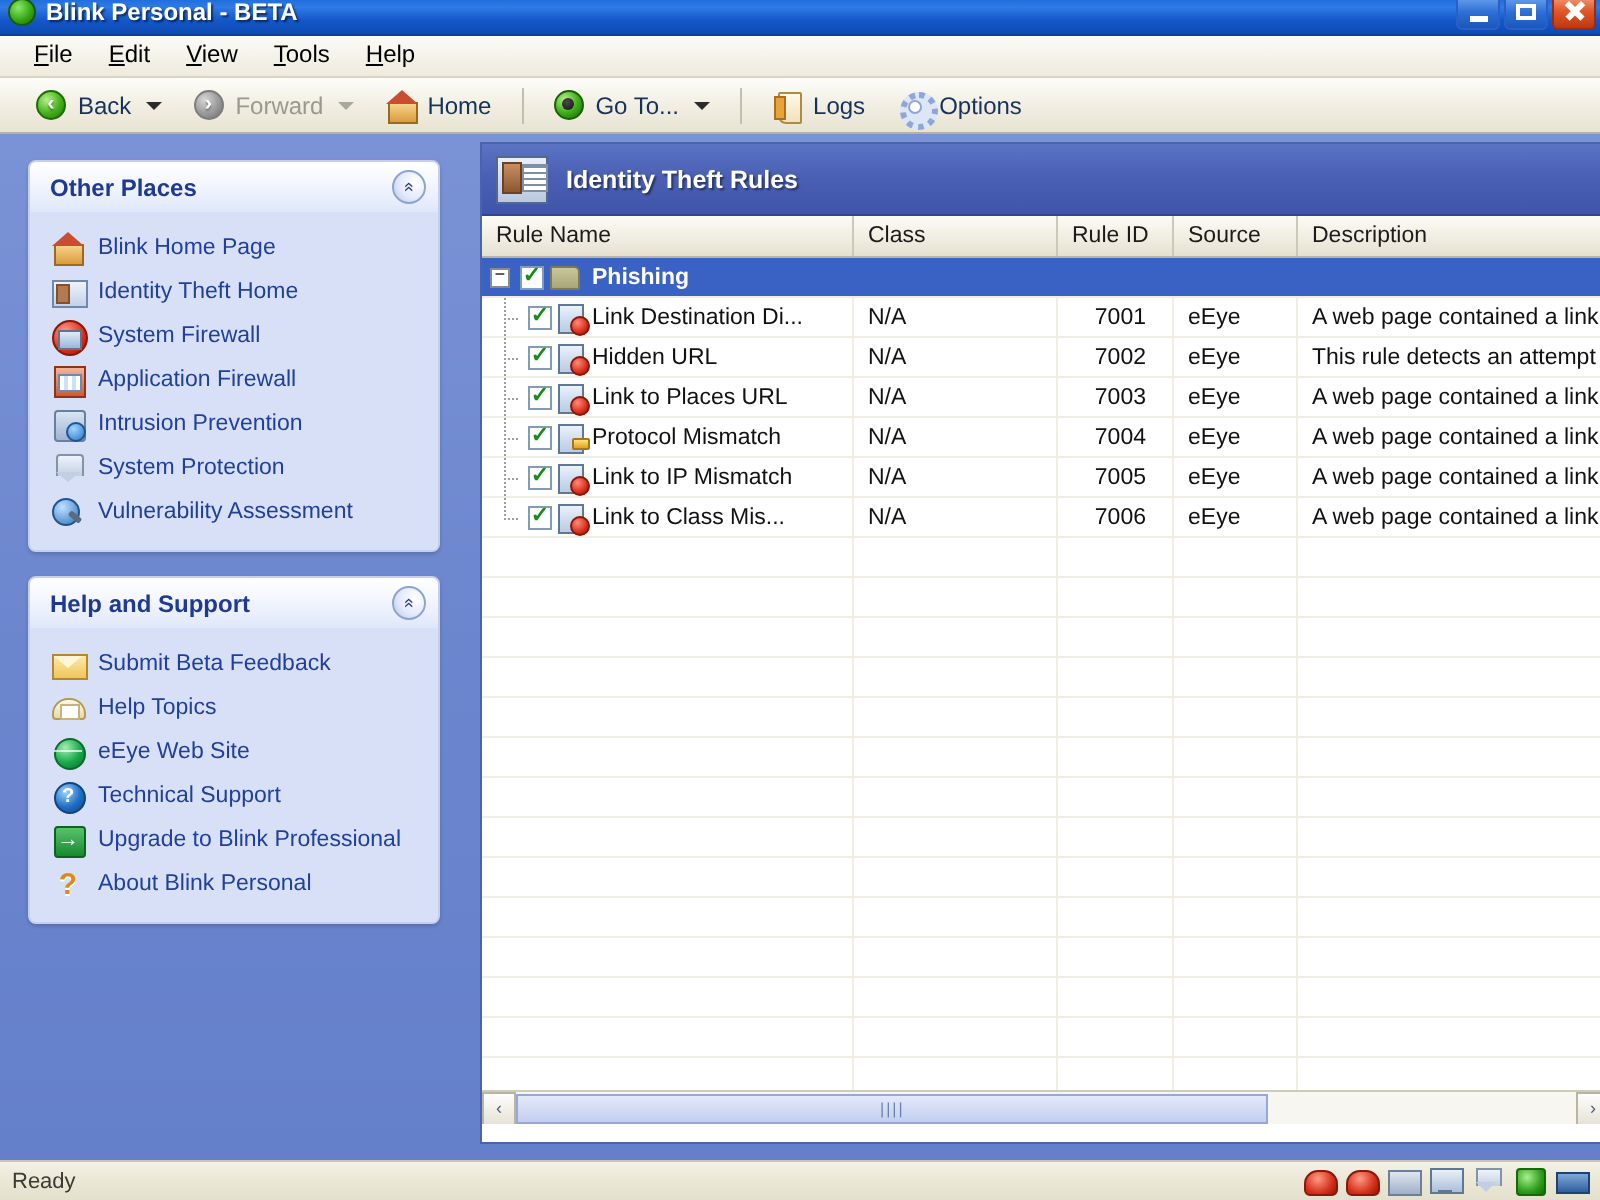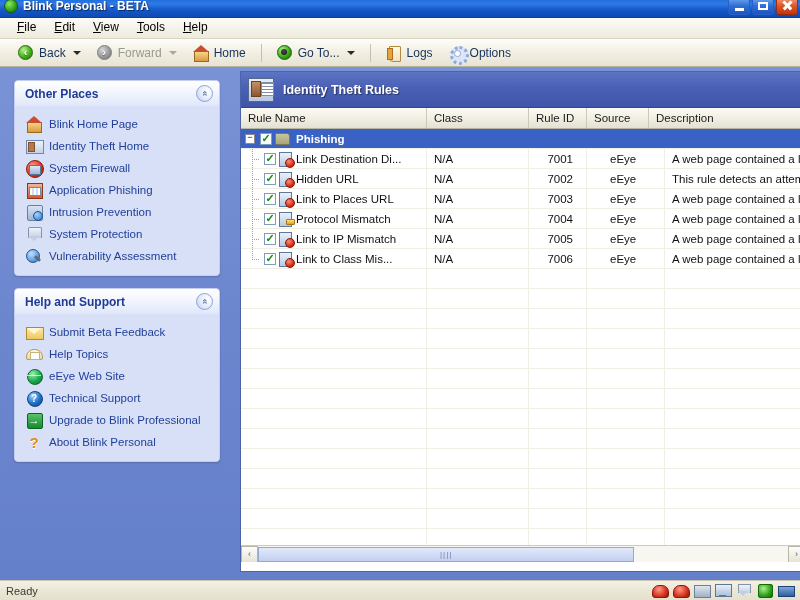--- a/index.html
+++ b/index.html
@@ -314,21 +314,21 @@
   .cell {
     font-size: 11.5px; color: #111; height: 20px;
     display: flex; align-items: center; padding-left: 7px;
     border-right: 1px solid #f1efe4;
     white-space: nowrap; overflow: hidden;
   }
   .row.group .cell { border-right-color: transparent; color:#fff; }
   .cell.c-name { width: 186px; padding-left: 4px; gap: 3px; }
   .cell.c-class { width: 102px; }
   .cell.c-rid { width: 58px; justify-content: flex-end; padding-right: 13px; }
-  .cell.c-src { width: 62px; margin-left: 16px; }
+  .cell.c-src { width: 62px; }
   .cell.c-desc { flex: 1; border-right: none; }
 
   .expander {
     width: 10px; height: 10px; flex:none;
     border: 1px solid #8a8a8a; background: #fff;
     display:flex; align-items:center; justify-content:center;
     font-size: 9px; line-height: 1; color:#000; font-family:"Liberation Mono", monospace;
     margin-right: 2px;
   }
   .cbx {
@@ -510,21 +510,21 @@
           <div class="side-item">
             <span class="sic sic-id"></span>
             <span class="lbl">Identity Theft Home</span>
           </div>
           <div class="side-item">
             <span class="sic sic-fw"></span>
             <span class="lbl">System Firewall</span>
           </div>
           <div class="side-item">
             <span class="sic sic-app"></span>
-            <span class="lbl">Application Phishing</span>
+            <span class="lbl">Application Firewall</span>
           </div>
           <div class="side-item">
             <span class="sic sic-ips"></span>
             <span class="lbl">Intrusion Prevention</span>
           </div>
           <div class="side-item">
             <span class="sic sic-shield"></span>
             <span class="lbl">System Protection</span>
           </div>
           <div class="side-item">

